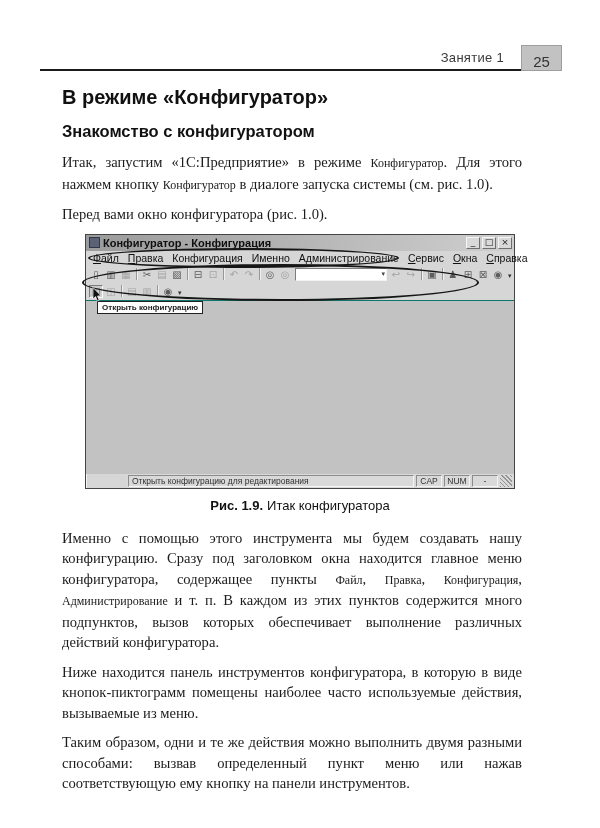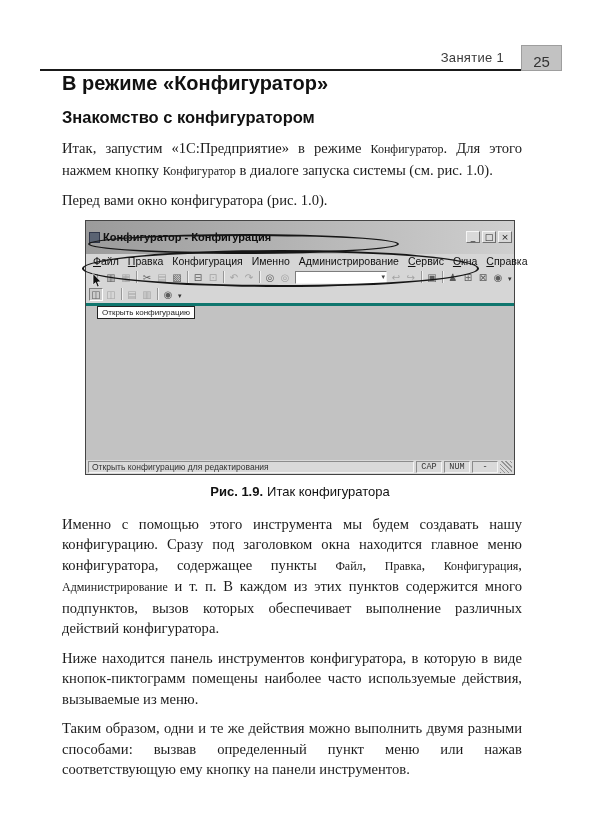--- a/index.html
+++ b/index.html
@@ -16,37 +16,37 @@
     letter-spacing:.3px;
   }
   .header-rule { position:absolute; top:69px; left:40px; width:481px; height:2px; background:#1a1a1a; }
   .pagenum-box {
     position:absolute; top:45px; left:521px; width:41px; height:26px;
     background:#c2c2c2; border:1px solid #9e9e9e;
     display:flex; align-items:flex-end; justify-content:center;
     font-family:"Liberation Sans", sans-serif; font-size:15px; color:#333;
   }
   
-  .content { position:absolute; left:62px; top:72px; width:460px; }
+  .content { position:absolute; left:62px; top:86px; width:460px; }
   .section-title { font-family:"Liberation Sans", sans-serif; font-weight:bold; font-size:20px; color:#111; }
   .subsection-title { font-family:"Liberation Sans", sans-serif; font-weight:bold; font-size:16.5px; color:#111; margin-top:13px; }
   .para { margin-top:9px; text-align:justify; line-height:20.5px; font-size:14.6px; }
   .pgroup-first .para:first-child { margin-top:11px; }
   .pgroup-after .para:first-child { margin-top:15px; }
   .run-sans { font-family:Liberation Serif, serif; font-size:12px; }
   
   .figure-wrap { position:relative; margin:9px 0 0 23px; width:430px; }
   .app-window {
     position:relative; width:430px; height:255px; border:1px solid #444;
     background:#d6d6d6; display:flex; flex-direction:column;
     box-shadow: inset 1px 1px 0 #f2f2f2;
     font-family:"Liberation Sans", sans-serif;
   }
   .titlebar {
-    height:33px; background:linear-gradient(90deg,#9b9b9b,#cfcfcf);
+    height:16px; background:linear-gradient(90deg,#9b9b9b,#cfcfcf);
     display:flex; align-items:center; padding:1px 2px 1px 2px; flex:0 0 auto;
   }
   .app-icon { width:11px; height:11px; background:#5a6373; border:1px solid #30374a; margin:0 3px 0 1px; flex:0 0 auto; }
   .window-title { flex:1; font-size:11px; font-weight:bold; color:#0f0f0f; white-space:nowrap; overflow:hidden; }
   .win-btn {
     width:14px; height:12px; margin-left:2px; background:#d9d9d9; color:#222;
     border:1px solid; border-color:#f5f5f5 #6e6e6e #6e6e6e #f5f5f5;
     font-size:9px; line-height:9px; display:flex; align-items:center; justify-content:center;
     font-family:"DejaVu Sans", sans-serif; flex:0 0 auto;
   }
@@ -64,29 +64,29 @@
   .tbi.d { color:#a3a3a3; }
   .tbi.pressed { border:1px solid; border-color:#7c7c7c #fdfdfd #fdfdfd #7c7c7c; background:#cccccc; }
   .sep { width:1px; height:12px; background:#979797; box-shadow:1px 0 0 #f0f0f0; margin:0 3px 0 2px; flex:0 0 auto; }
   .combo {
     width:92px; height:13px; background:#fff; margin:0 2px; flex:0 0 auto;
     border:1px solid; border-color:#7d7d7d #f2f2f2 #f2f2f2 #7d7d7d;
     display:flex; align-items:center; justify-content:flex-end;
   }
   .combo-arrow { font-size:7px; color:#444; padding-right:1px; font-family:"DejaVu Sans", sans-serif; }
   .opt { font-size:7px; color:#333; margin:3px 0 0 2px; font-family:"DejaVu Sans", sans-serif; flex:0 0 auto; }
-  .client-area { flex:1 1 auto; background:#c2c2c2; border-top:3px solid #0f766e; position:relative; }
+  .client-area { flex:1 1 auto; background:#c2c2c2; border-top:1px solid #0f766e; position:relative;font-weight:bold; }
   .tooltip {
     position:absolute; left:11px; top:0px; height:13px; padding:1px 4px 0 4px;
     background:#fdfdfd; border:1px solid #222; font-size:8px; color:#222;
     white-space:nowrap; font-family:"Liberation Sans", sans-serif;
   }
   .statusbar {
     height:14px; background:#d9d9d9; display:flex; align-items:stretch; gap:2px;
-    padding:1px 2px; font-size:8.5px; color:#333; flex:0 0 auto;
+    padding:1px 2px; font-size:8.5px; color:#333; flex:0 0 auto;margin-left:40px;
   }
   .spanel { border:1px solid; border-color:#8c8c8c #f4f4f4 #f4f4f4 #8c8c8c; display:flex; align-items:center; }
   .status-msg { flex:1; padding:0 3px; white-space:nowrap; overflow:hidden; }
   .ind { min-width:26px; justify-content:center; padding:0 2px; }
   .grip { width:12px; background:repeating-linear-gradient(45deg,#949494 0 1px,transparent 1px 3px); }
   .cursor-icon { position:absolute; left:6px; top:52px; z-index:6; }
   .ellipse { position:absolute; border:2px solid #161616; border-radius:50%; z-index:5; pointer-events:none; }
   .ellipse-menu { left:2px; top:13px; width:311px; height:20px; }
   .ellipse-toolbar { left:-4px; top:29px; width:397px; height:37px; }
   
@@ -179,21 +179,21 @@
             <span class="tbi">◉</span>
             <span class="opt">▾</span>
           </div>
 
         <div class="client-area">
           <span class="tooltip">Открыть конфигурацию</span>
         </div>
 
         <div class="statusbar">
           <span class="spanel status-msg">Открыть конфигурацию для редактирования</span>
-          <span class="indicators" style="display:flex;gap:2px;font-family:Liberation Mono, monospace;">
+          <span class="indicators" style="display:flex;gap:2px;">
               <span class="spanel ind">CAP</span>
               <span class="spanel ind">NUM</span>
               <span class="spanel ind">-</span>
             </span>
           <span class="grip"></span>
         </div>
 
         <span class="cursor-icon">
           <svg width="11" height="16" viewBox="0 0 11 16">
             <path d="M1,0.5 L1,12 L3.6,9.6 L5.3,14 L7.2,13.2 L5.5,9 L9,8.8 Z" fill="#101010" stroke="#f8f8f8" stroke-width="0.7"></path>

